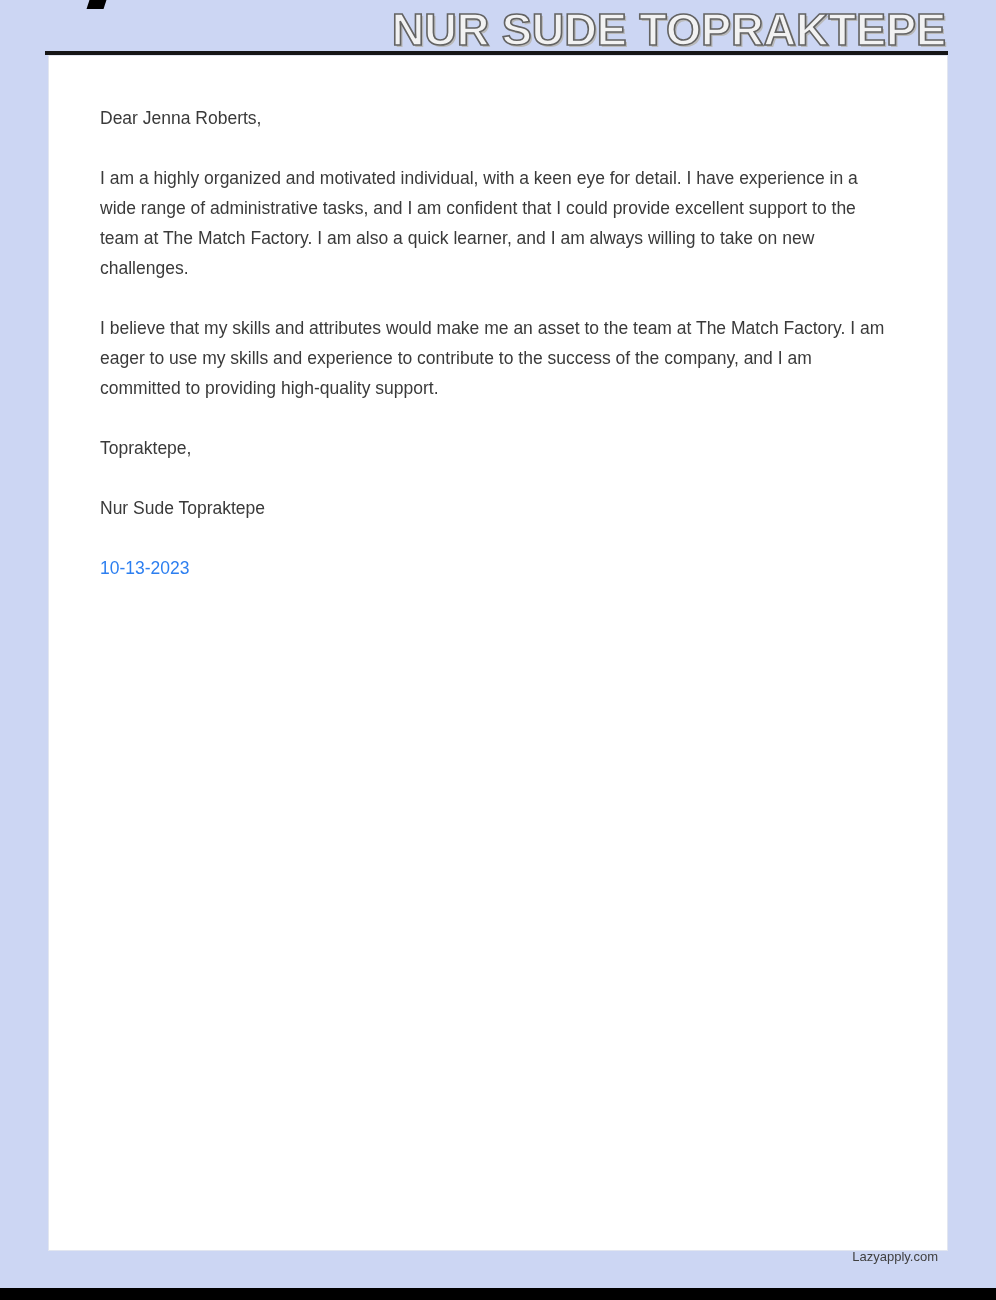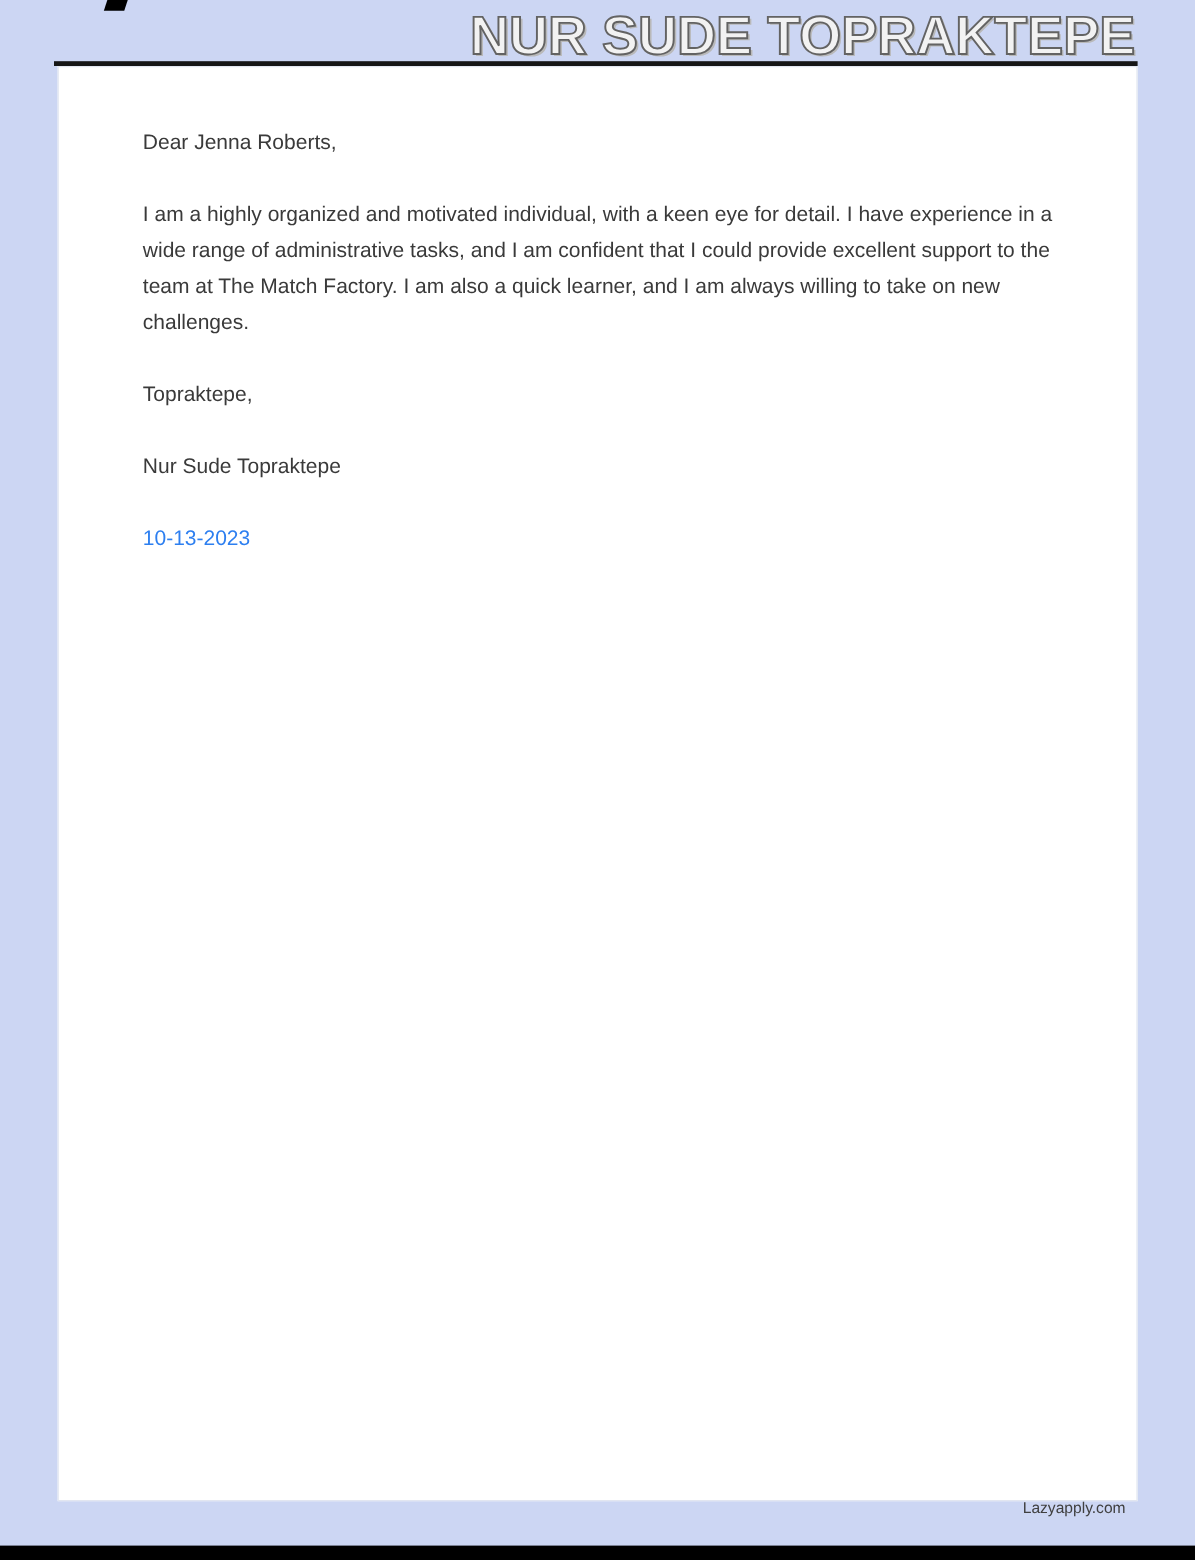--- a/index.html
+++ b/index.html
@@ -38,21 +38,21 @@
     background: #161616;
   }
   .page {
     position: absolute;
     top: 55px; left: 48px;
     width: 900px; height: 1196px;
     background: #ffffff;
     border: 1px solid #e2e6f0;
   }
   .letter {
-    padding: 47px 50px 0 70px;
+    padding: 47px 50px 0 51px;
     color: #3a3a3a;
     font-size: 17.5px;
     line-height: 30px;
   }
   .para { margin-bottom: 30px; }
   .date {
     color: #2d7ff0;
     margin-top: 23px;
     cursor: pointer;
   }
@@ -79,20 +79,21 @@
   <div class="header">
     <span class="header-name">NUR SUDE TOPRAKTEPE</span>
   </div>
 
   <div class="header-rule"></div>
 
   <div class="page">
     <div class="letter">
       <p class="para">Dear Jenna Roberts,</p>
       <p class="para">I am a highly organized and motivated individual, with a keen eye for detail. I have experience in a wide range of administrative tasks, and I am confident that I could provide excellent support to the team at The Match Factory. I am also a quick learner, and I am always willing to take on new challenges.</p>
+      <p class="para">I believe that my skills and attributes would make me an asset to the team at The Match Factory. I am eager to use my skills and experience to contribute to the success of the company, and I am committed to providing high-quality support.</p>
       <p class="para">Topraktepe,</p>
       <p class="para">Nur Sude Topraktepe</p>
       <p class="date">10-13-2023</p>
     </div>
   </div>
 
   <div class="branding">Lazyapply.com</div>
 
   <div class="bottom-bar"></div>
 

